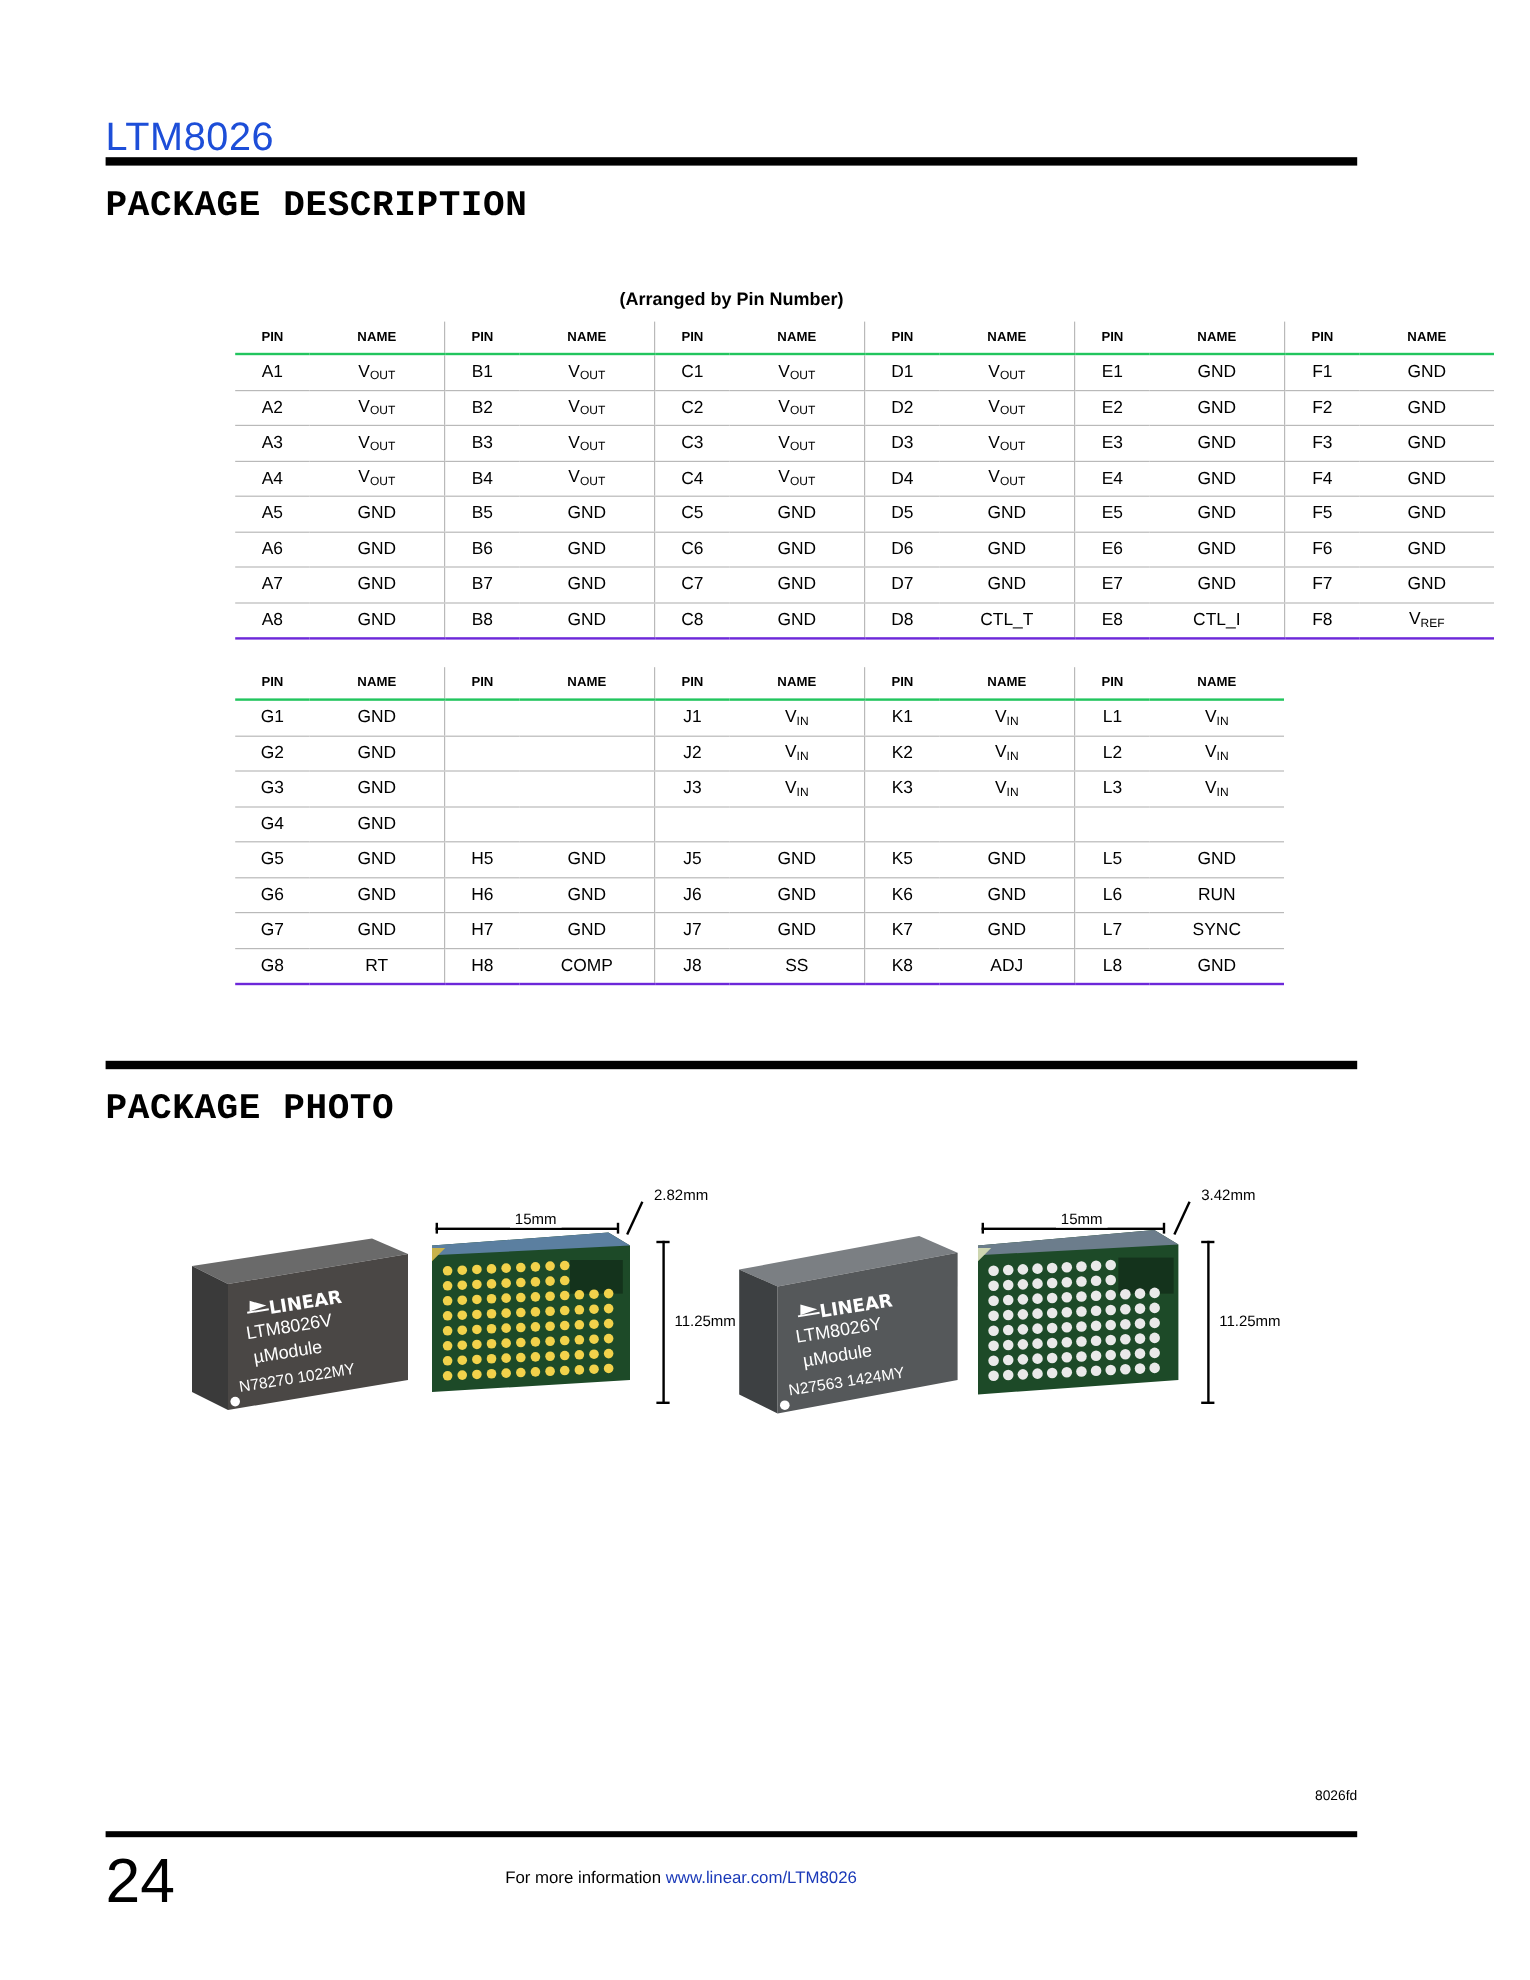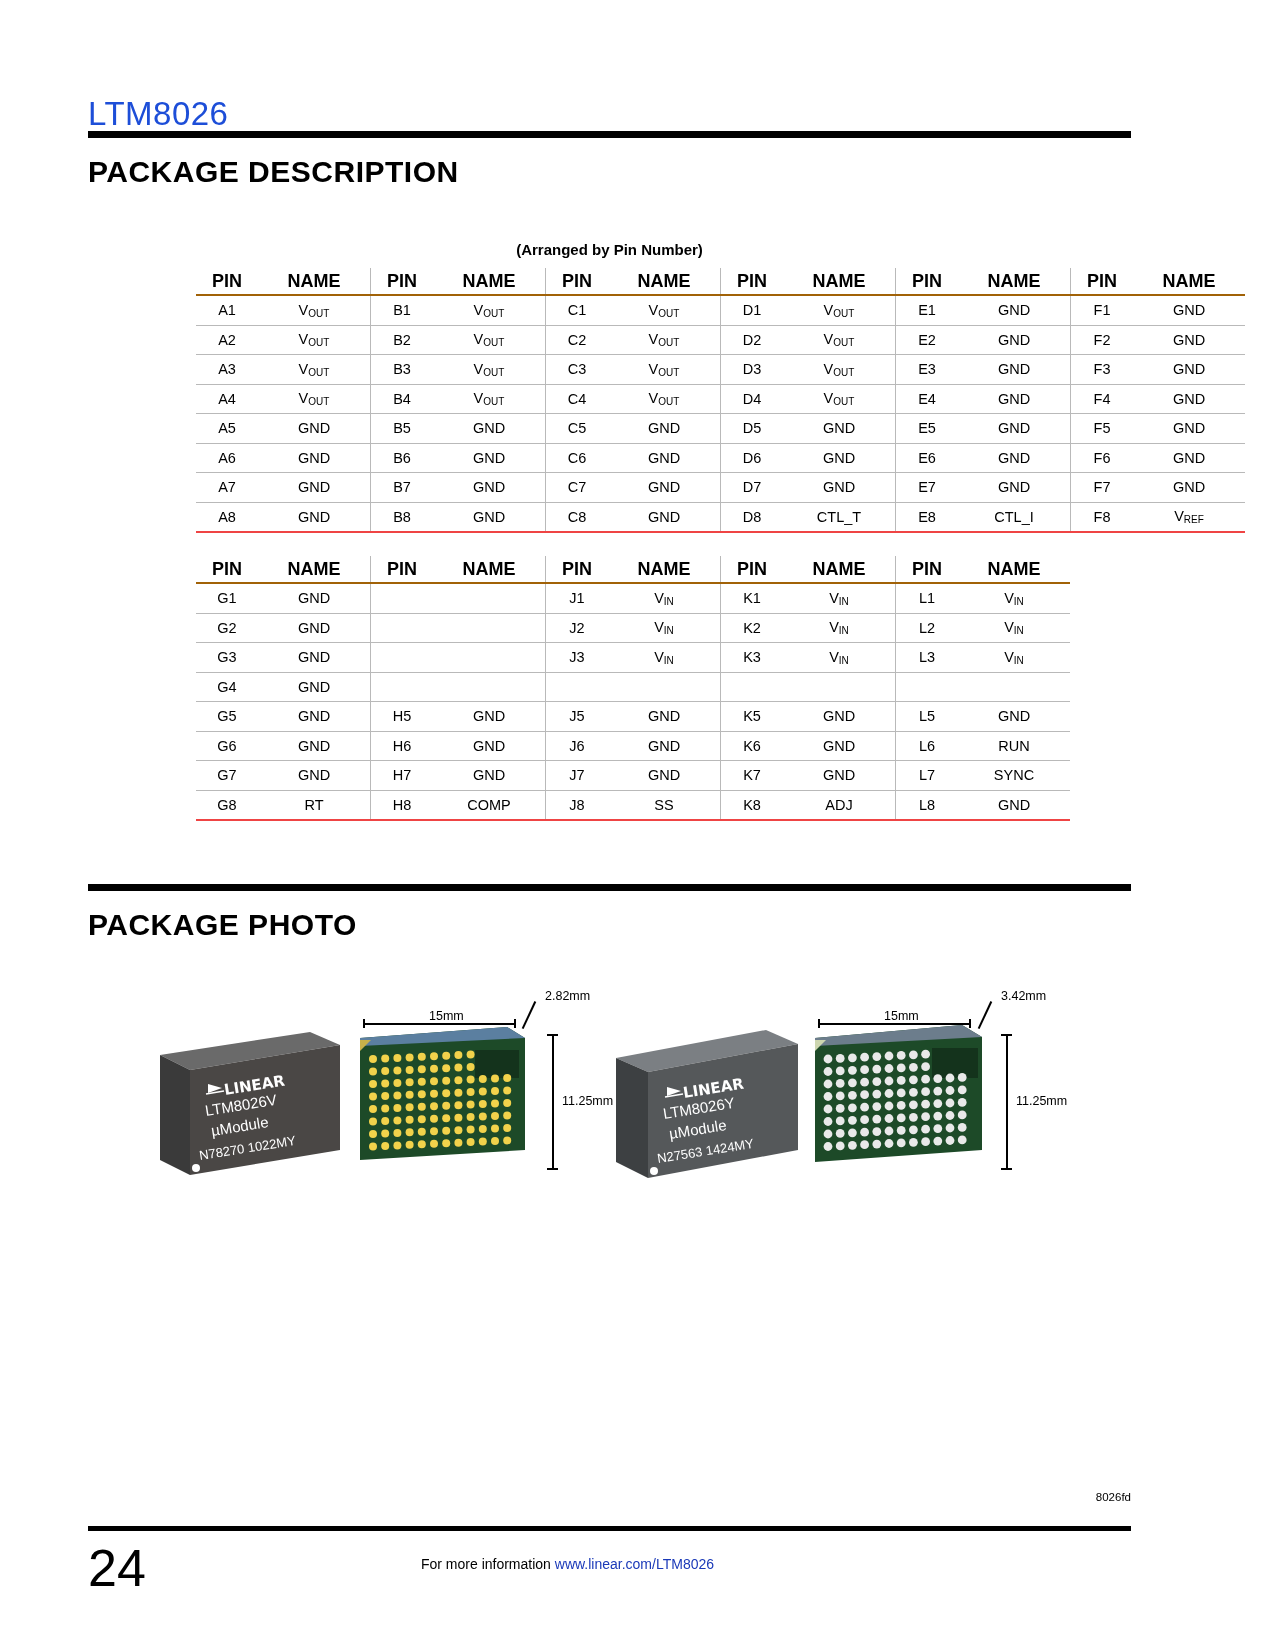--- a/index.html
+++ b/index.html
@@ -15,21 +15,21 @@
 
   
   .doc-title {
     position:absolute; left:88px; top:95px;
     font-size:33px; letter-spacing:0.5px; color:#1d4ed8;
   }
   .rule-thick {
     position:absolute; left:88px; width:1043px; height:7px; background:#000;
   }
   .section-head {
-    position:absolute; font-family:Liberation Sans, sans-serif;
+    position:absolute; font-family:Liberation Mono, monospace;
     font-weight:bold; font-size:30px; letter-spacing:0.5px;
   }
 
   
   .tbl-caption {
     position:absolute; width:1043px; left:88px; text-align:center;
     font-size:15px; font-weight:bold; line-height:1.35;
   }
 
   
@@ -37,25 +37,25 @@
     position:absolute; border-collapse:collapse;
     font-size:14.5px;
   }
   table.pin th, table.pin td {
     text-align:center; vertical-align:middle;
     padding:0; margin:0;
     height:28.5px;
     font-weight:normal;
   }
   table.pin th {
-    font-weight:bold; font-size:18px; height:26px;
-    border-bottom:2px solid #a16207;
+    font-weight:bold; font-size:11px; height:26px;
+    border-bottom:2px solid #22c55e;
   }
   table.pin td { border-bottom:1px solid #b9b9b9; }
-  table.pin tr.last td { border-bottom:2px solid #ef4444; }
+  table.pin tr.last td { border-bottom:2px solid #6d28d9; }
   .colsep { border-left:1px solid #b9b9b9; }
   .cw-pin  { width:62px; }
   .cw-name { width:112px; }
   sub { font-size:10px; vertical-align:-0.22em; }
 
   .dim-line { position:absolute; background:#000; }
   .dim-txt { position:absolute; font-size:12.5px; }
 
   .footer-num {
     position:absolute; left:88px; top:1538px; font-size:52px; letter-spacing:0px;

